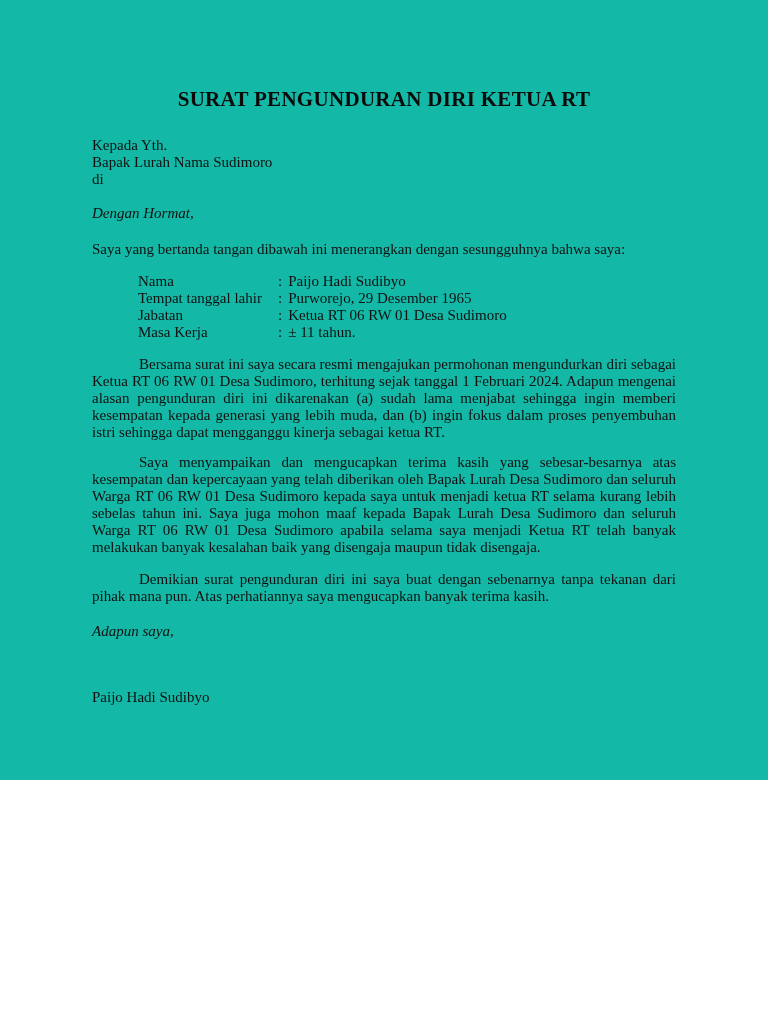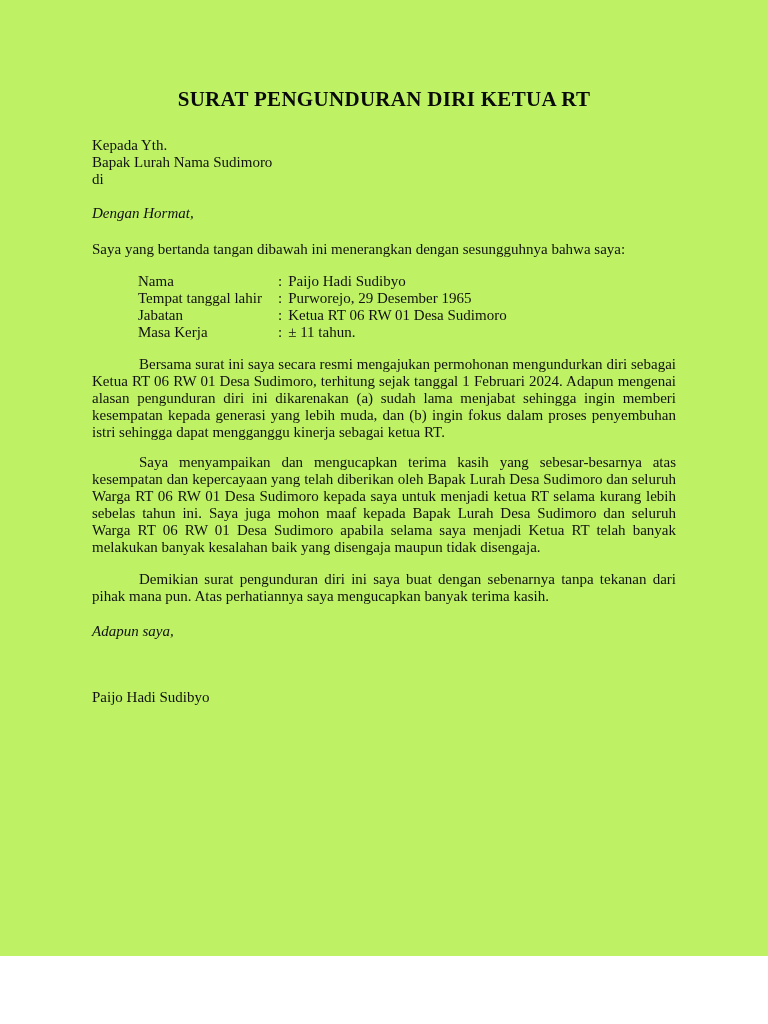--- a/index.html
+++ b/index.html
@@ -3,22 +3,22 @@
 <meta charset="utf-8">
 <style>
   html, body {
     margin: 0;
     padding: 0;
     background: #ffffff;
   }
   .page {
     position: relative;
     width: 768px;
-    height: 956px;
-    background: #bef264;
+    height: 780px;
+    background: #14b8a6;
     overflow: hidden;
     font-family: "Liberation Serif", serif;
     color: #111111;
   }
   .content {
     position: absolute;
     top: 0;
     left: 92px;
     width: 584px;
     padding-top: 88px;

